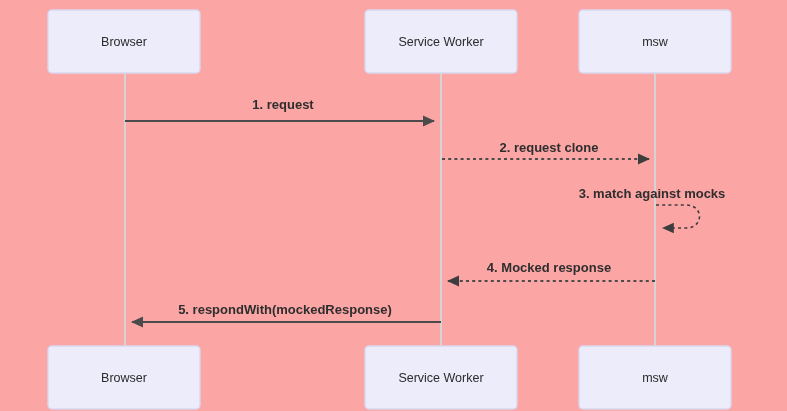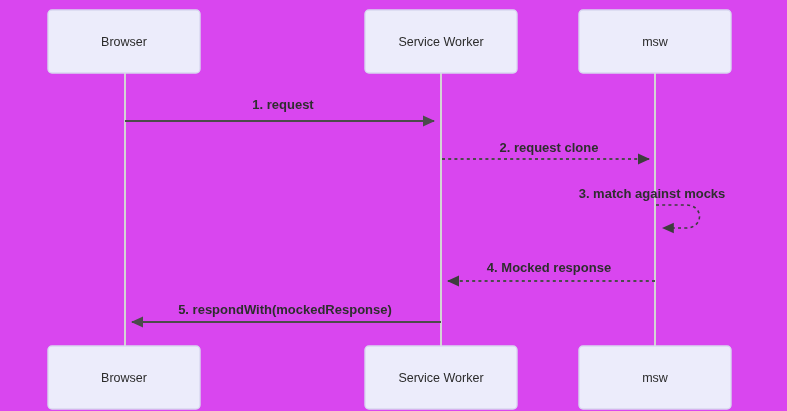--- a/index.html
+++ b/index.html
@@ -7,21 +7,21 @@
     padding: 0;
     background: #ffffff;
   }
   body {
     font-family: "Liberation Sans", sans-serif;
   }
   #diagram-root {
     position: relative;
     width: 787px;
     height: 411px;
-    background: #d946ef;
+    background: #fca5a5;
     overflow: hidden;
   }
   #sequence-svg {
     position: absolute;
     top: 0;
     left: 0;
     width: 787px;
     height: 411px;
     display: block;
   }

